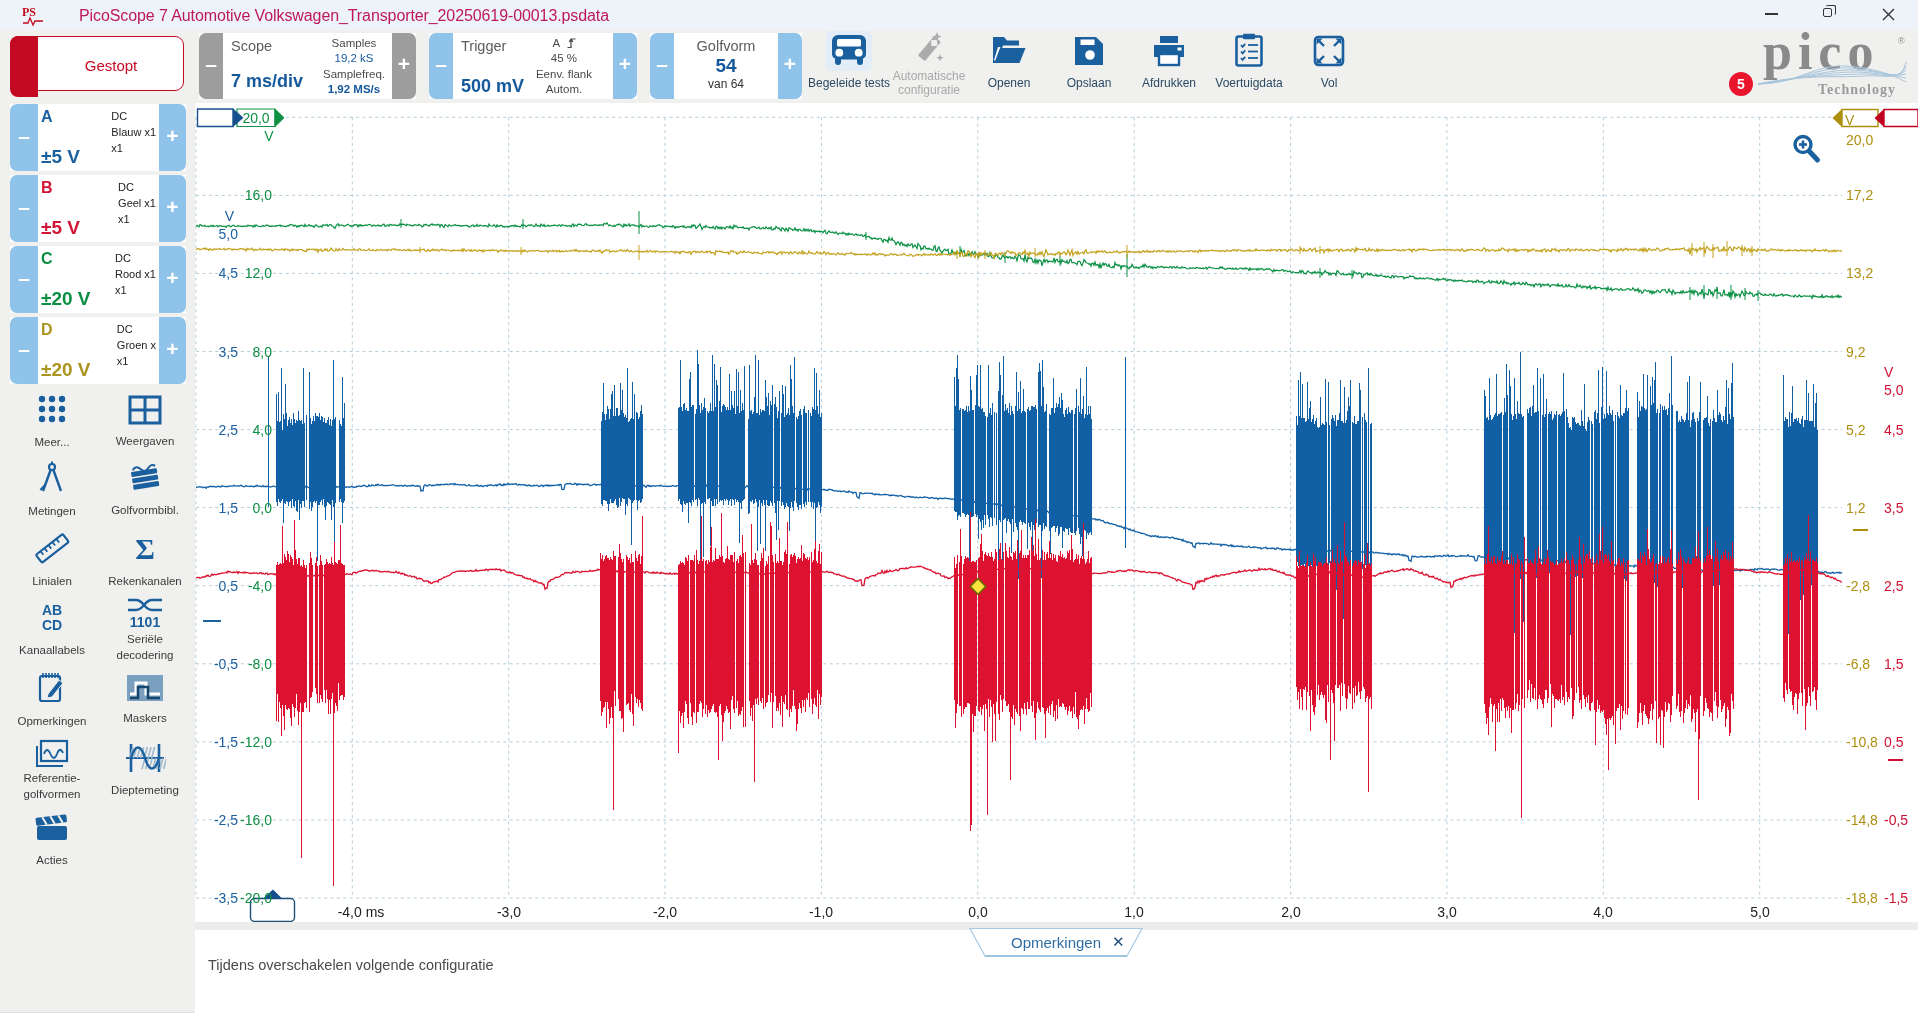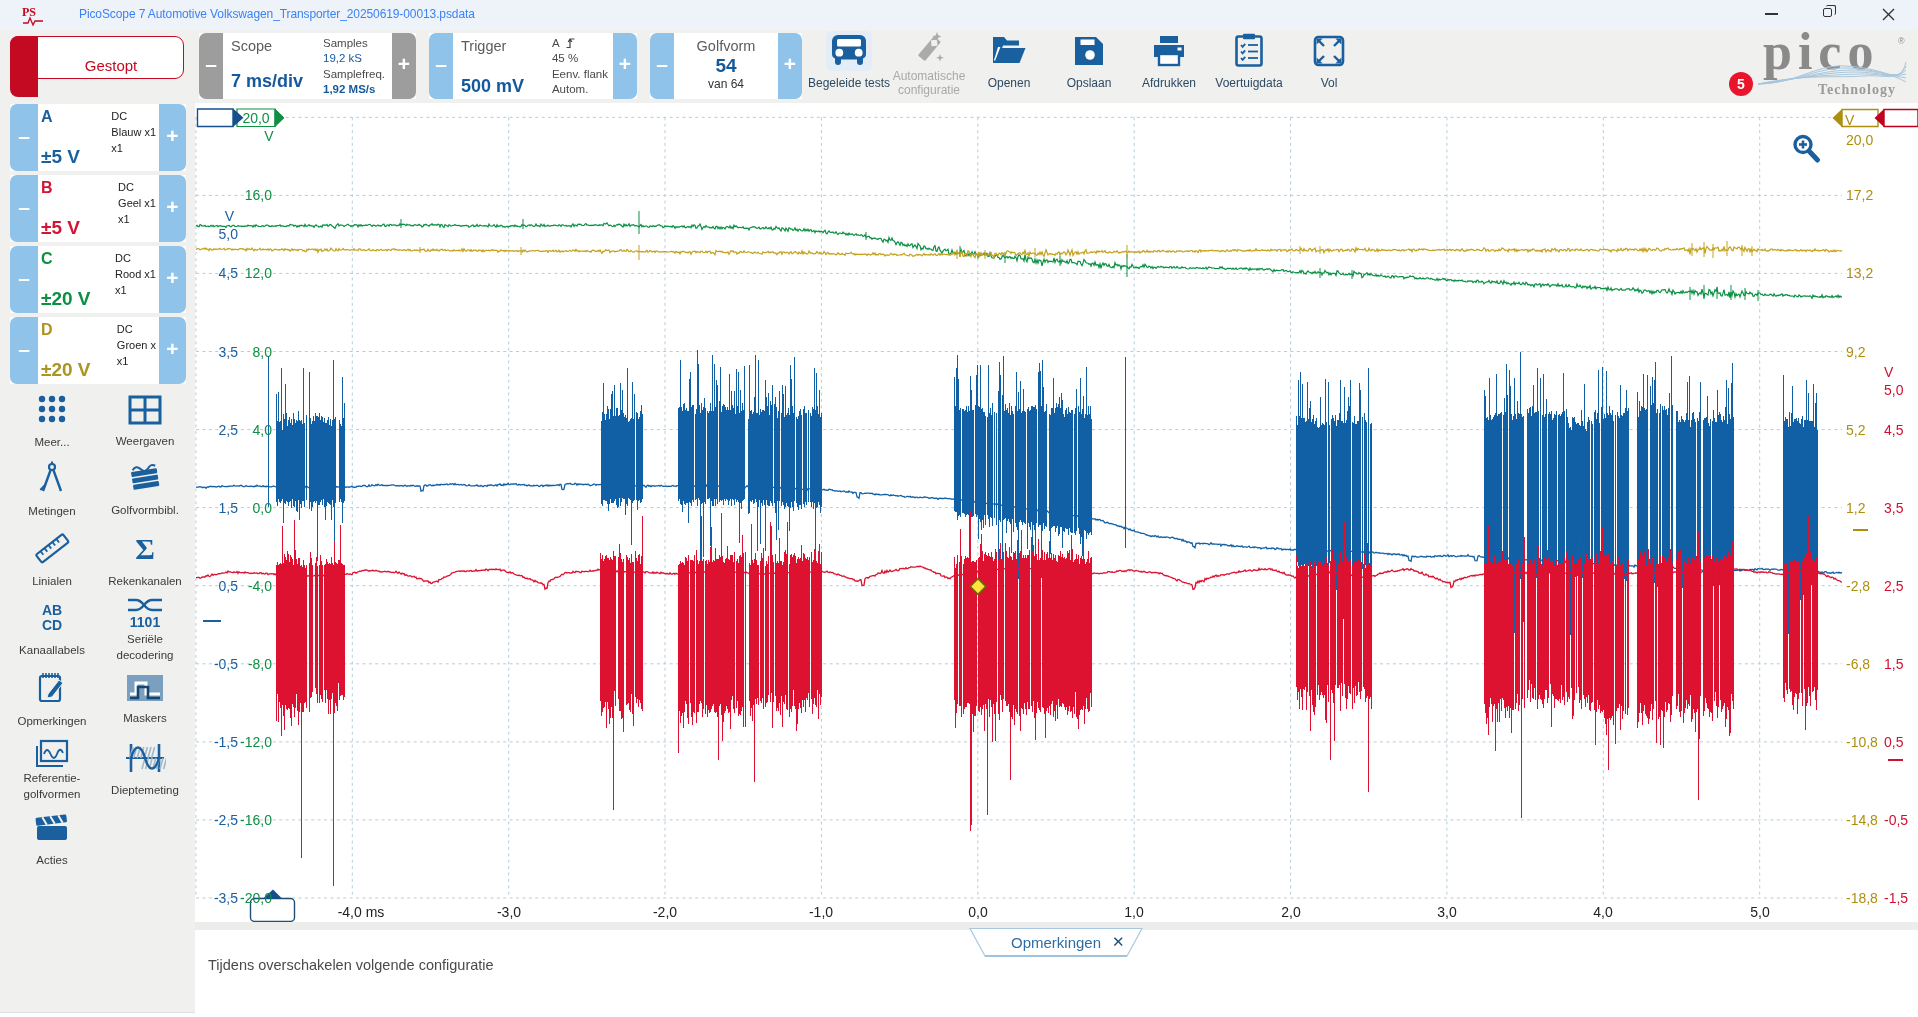--- a/index.html
+++ b/index.html
@@ -1,31 +1,31 @@
 <!DOCTYPE html>
 <html><head><meta charset="utf-8"><title>PicoScope 7 Automotive</title>
 <style>
 *{margin:0;padding:0;box-sizing:border-box}
 html,body{width:1918px;height:1017px;overflow:hidden;background:#fff;
  font-family:"Liberation Sans",sans-serif;-webkit-font-smoothing:antialiased}
 .abs{position:absolute}
 #titlebar{position:absolute;left:0;top:0;width:1918px;height:30px;background:#edf3f8}
-#title{position:absolute;left:79px;top:7px;font-size:12px;letter-spacing:-0.1px;color:#3b82f6}
+#title{position:absolute;left:79px;top:7px;font-size:16px;letter-spacing:-0.1px;color:#be185d}
 #toolbar{position:absolute;left:0;top:30px;width:1918px;height:73px;background:#f0f0ee}
 #sidebar{position:absolute;left:0;top:103px;width:195px;height:910px;background:#f0f0ee;border-bottom:1px solid #e0e0e0}
 .grp{position:absolute;top:33px;height:66px;background:#fff}
 .bL,.bR{position:absolute;top:0;width:24px;height:66px;color:#fff;text-align:center;
  font-size:21px;line-height:62px;font-weight:bold}
 .bL{left:0;border-radius:7px 0 0 7px}
 .bR{right:0;border-radius:0 7px 7px 0}
 .gray{background:#9d9d9d}
 .blue{background:#90c3ea}
 .gname{position:absolute;left:8px;top:5px;font-size:14.5px;color:#5c5c5c}
 .gval{position:absolute;left:8px;bottom:7px;font-size:18px;font-weight:bold;color:#15599c}
-.rcol{position:absolute;right:5px;top:3px;text-align:left;font-size:11.5px;line-height:15.4px;color:#4a4a4a}
+.rcol{position:absolute;right:5px;top:3px;text-align:center;font-size:11.5px;line-height:15.4px;color:#4a4a4a}
 .tbtn{position:absolute;top:30px;width:96px;text-align:center}
 .tbtn .ibox{height:34px;display:flex;align-items:flex-end;justify-content:center}
 .tlab{margin-top:10px;font-size:12px;color:#2c4a63;line-height:13.5px}
 .tlab.gy{margin-top:3px}
 .tlab.gy{color:#a9a9a9}
 .chpanel{position:absolute;left:10px;width:176px;height:67px;background:#fff}
 .chpanel .bL,.chpanel .bR{height:67px;line-height:63px}
 .chpanel .bL{width:28px}.chpanel .bR{width:27px}
 .chL{position:absolute;left:31px;top:4px;font-size:16px;font-weight:bold}
 .chV{position:absolute;left:31px;bottom:3px;font-size:19px;font-weight:bold}
@@ -39,21 +39,21 @@
 #wmax{position:absolute;left:1823px;top:8px;width:9px;height:9px;border:1.4px solid #333;border-radius:2px}
 #wmax:before{content:"";position:absolute;left:1.6px;top:-4px;width:9px;height:9px;border:1.4px solid #333;border-radius:2px;
  border-left:none;border-bottom:none}
 #badge{position:absolute;left:1729px;top:72px;width:24px;height:24px;border-radius:50%;background:#e8152c;
  color:#fff;font-size:14px;font-weight:bold;text-align:center;line-height:24px}
 #pico{position:absolute;left:1763px;top:22px;font-family:"Liberation Serif",serif;font-weight:bold;
  font-size:52px;color:#8a8a8a;letter-spacing:6px}
 #picor{position:absolute;left:1898px;top:36px;font-size:9px;color:#8c8c8c}
 #ptech{position:absolute;left:1818px;top:82px;font-family:"Liberation Serif",serif;font-weight:bold;
  font-size:14px;color:#9a9a9a;letter-spacing:1px}
-.gestopt{position:absolute;left:10px;top:36px;width:174px;height:43px;background:#fff;
+.gestopt{position:absolute;left:10px;top:36px;width:174px;height:55px;background:#fff;
  border:1.6px solid #c40a22;border-radius:9px}
 .gestopt .red{position:absolute;left:-1px;top:-1px;width:28px;height:61px;background:#c40a22;border-radius:8px 0 0 8px}
 .gestopt .lbl{position:absolute;left:28px;right:0;top:0;bottom:0;text-align:center;line-height:58px;
  font-size:15px;color:#c40a22}
 #tabwrap{position:absolute;left:963px;top:928px}
 #tabtext{position:absolute;left:1004px;top:934px;width:104px;text-align:center;font-size:15px;color:#2e6da4}
 #tabx{position:absolute;left:1112px;top:933px;font-size:15px;color:#1f4e79}
 </style></head>
 <body>
 <div id="titlebar"></div>
@@ -79,21 +79,21 @@
  <div class="abs" style="left:24px;right:26px;top:0;height:66px">
    <div class="gname">Scope</div>
    <div class="gval">7 ms/div</div>
    <div class="rcol">Samples<br><span style="color:#15599c">19,2 kS</span><br>Samplefreq.<br><b style="color:#15599c">1,92 MS/s</b></div>
  </div>
  <div class="bR gray">+</div>
 </div>
 
 <div class="grp" style="left:429px;width:208px">
  <div class="bL blue">–</div>
- <div class="abs" style="left:24px;right:24px;top:0;height:71px">
+ <div class="abs" style="left:24px;right:40px;top:0;height:71px">
    <div class="gname">Trigger</div>
    <div class="gval">500 mV</div>
    <div class="rcol">A&nbsp;&nbsp;<svg width="9" height="10" viewBox="0 0 9 10" style="vertical-align:-1px">
           <path d="M0.5,9.5 H4 V1 H8.5 M4,1 l-1.8,3 M4,1 l1.8,3" stroke="#444" fill="none" stroke-width="1.2"></path>
         </svg><br>45 %<br>Eenv. flank<br>Autom.</div>
  </div>
  <div class="bR blue">+</div>
 </div>
 
 <div class="grp" style="left:650px;width:152px;text-align:center">

